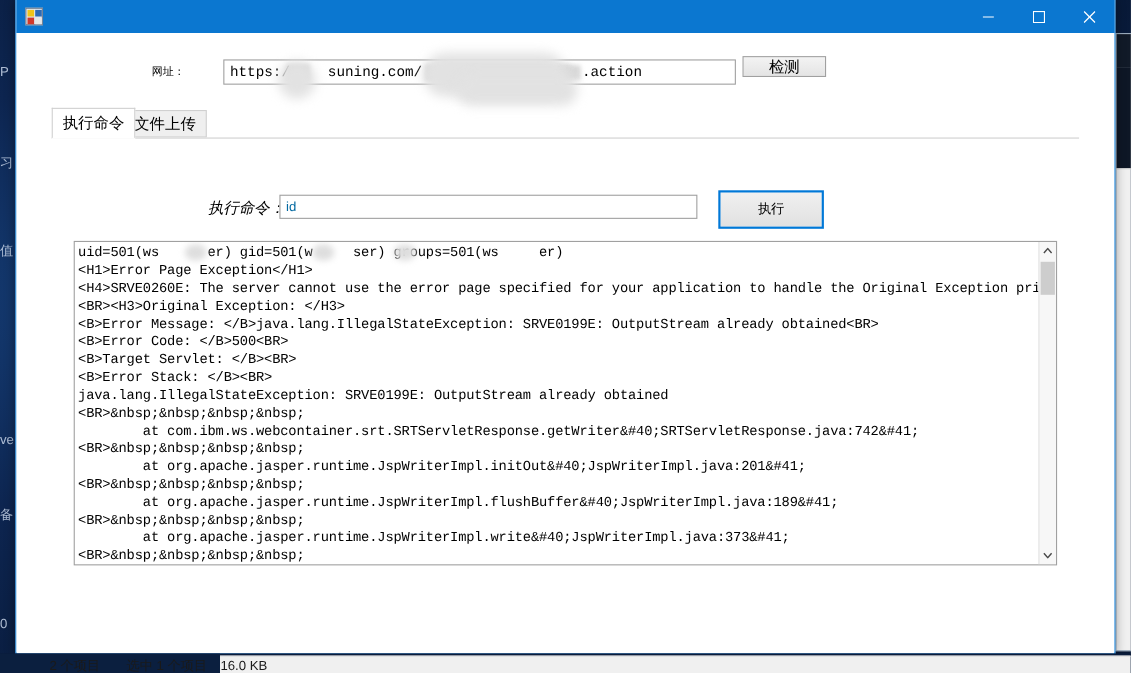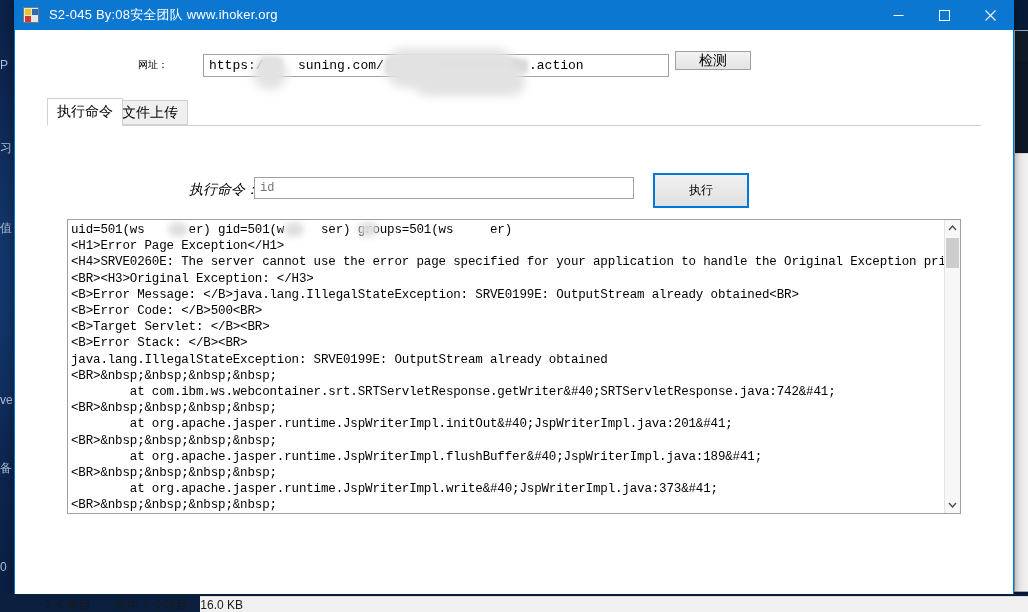--- a/index.html
+++ b/index.html
@@ -266,23 +266,23 @@
     position: absolute;
     left: 207px; top: 51px;
     width: 380px; height: 22px;
     background: #ffffff;
     border: 1px solid #a0a0a0;
     box-sizing: border-box;
   }
   #cmd-field .cmd-text {
     position: absolute;
     left: 5px; top: 3px;
-    font-family: Liberation Mono, monospace;
+    font-family: Liberation Sans, sans-serif;
     font-size: 12px;
-    color: #737373;
+    color: #0369a1;
   }
   #exec-btn {
     position: absolute;
     left: 606px; top: 47px;
     width: 96px; height: 35px;
     background: linear-gradient(#f0f0f0, #e1e1e1);
     border: 2px solid #0078d7;
     box-sizing: border-box;
     font-size: 12px;
     color: #000;
@@ -365,21 +365,20 @@
 
   <div id="app-window">
 
     <div id="title-bar">
       <div id="app-icon">
         <span class="q q1"></span>
           <span class="q q2"></span>
         <span class="q q3"></span>
           <span class="q q4"></span>
       </div>
-      <div id="title-text">S2-045  By:08安全团队   www.ihoker.org</div>
 
       <div id="win-controls">
         <div class="win-btn">
           <svg width="11" height="11" viewBox="0 0 11 11">
               <line x1="0.5" y1="5.5" x2="10.5" y2="5.5" stroke="#fff" stroke-width="1"></line>
             </svg>
         </div>
         <div class="win-btn">
           <svg width="11" height="11" viewBox="0 0 11 11">
               <rect x="0.5" y="0.5" width="10" height="10" fill="none" stroke="#fff" stroke-width="1"></rect>

